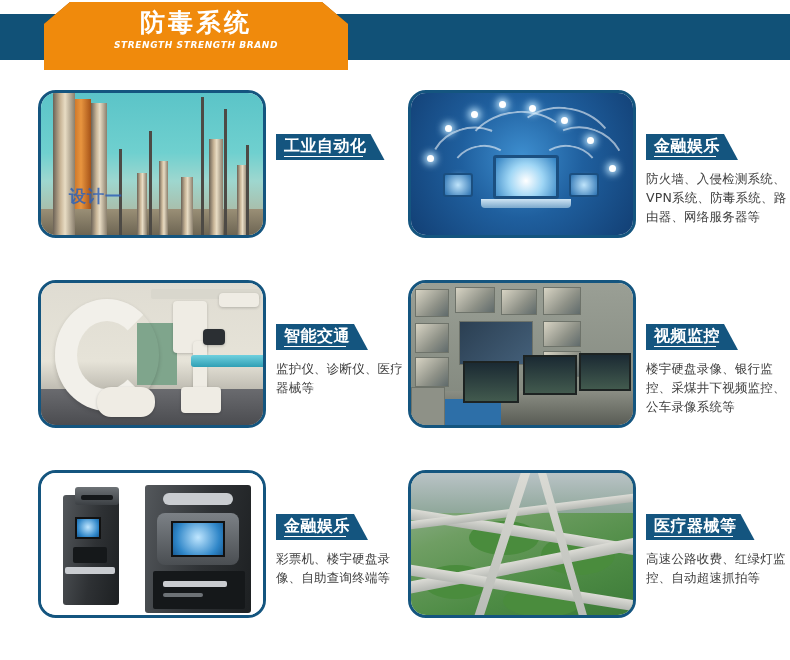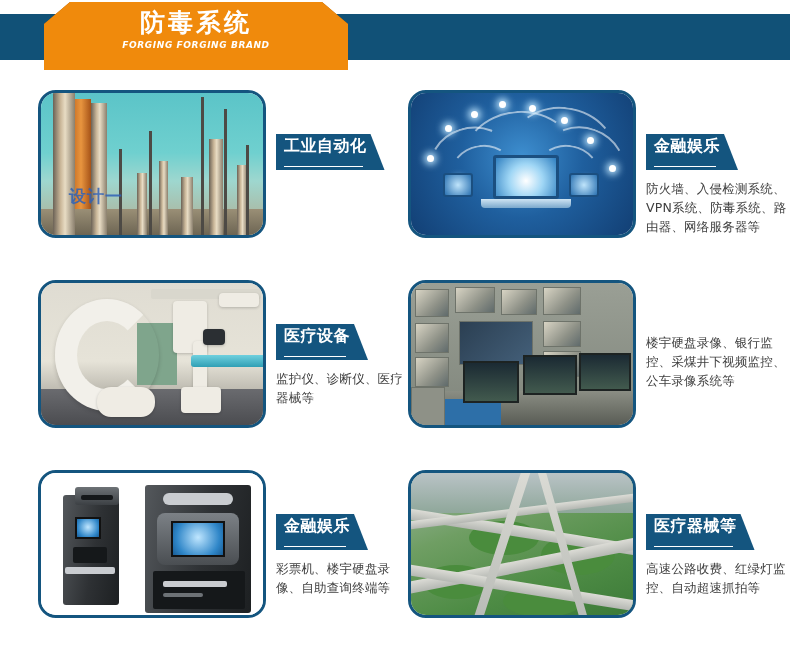--- a/index.html
+++ b/index.html
@@ -115,21 +115,21 @@
 
   .badge {
     position: relative;
     display: inline-block;
     background: #14557f;
     color: #ffffff;
     font-size: 16px;
     font-weight: bold;
     letter-spacing: 0.5px;
     line-height: 22px;
-    height: 36px;
+    height: 26px;
     padding: 1px 18px 16px 8px;
     clip-path: polygon(0 0, calc(100% - 14px) 0, 100% 100%, 0 100%);
     white-space: nowrap;
   }
   .badge-underline {
     position: absolute;
     left: 8px; bottom: 3px;
     height: 1px;
     background: #ffffff;
     width: calc(100% - 30px);
@@ -276,21 +276,21 @@
 </head>
 <body>
 
 <div class="header">
   <div class="header-band"></div>
   <div class="header-tail-left"></div>
   <div class="notch-left"></div>
   <div class="notch-right"></div>
   <div class="header-plate"></div>
   <div class="header-title">防毒系统</div>
-  <div class="header-sub">FORGING FORGING BRAND</div>
+  <div class="header-sub">STRENGTH STRENGTH BRAND</div>
 </div>
 
 <div class="grid">
 
   <div class="cell left" style="top:18px;">
     <div class="thumb">
       <div class="thumb-inner ph-refinery">
         <div class="ref-ground"></div>
         <div class="ref-orange"></div>
         <div class="ref-tower" style="left:12px;  width:22px; height:148px;"></div>
@@ -361,21 +361,21 @@
         <div class="med-box" style="left:140px; top:104px; width:40px; height:26px;"></div>
         <div class="med-box" style="left:178px; top:10px; width:40px; height:14px;"></div>
         <div class="med-box" style="left:162px; top:46px; width:22px; height:16px; background:#2b2f33;"></div>
         <div class="med-table"></div>
         <div class="med-carm"></div>
         <div class="med-box" style="left:56px; top:104px; width:58px; height:30px; border-radius:14px;"></div>
       </div>
     </div>
     <div class="info">
       <div class="badge">
-        <span>医疗设备</span>
+        <span>智能交通</span>
         <span class="badge-underline"></span>
       </div>
       <div class="desc">监护仪、诊断仪、医疗器械等</div>
     </div>
   </div>
 
   <div class="cell right" style="top:208px;">
     <div class="thumb">
       <div class="thumb-inner ph-cctv">
         <div class="cc-mon" style="left:4px;   top:6px;  width:34px; height:28px;"></div>
@@ -389,20 +389,24 @@
         <div class="cc-mon" style="left:48px;  top:38px; width:74px; height:44px; background:linear-gradient(135deg,#2b3f52,#44607a);"></div>
         <div class="cc-desk"></div>
         <div class="cc-blue"></div>
         <div class="cc-screen" style="left:52px;  top:78px;  width:56px; height:42px;"></div>
         <div class="cc-screen" style="left:112px; top:72px;  width:54px; height:40px;"></div>
         <div class="cc-screen" style="left:168px; top:70px;  width:52px; height:38px;"></div>
         <div class="cc-mon" style="left:0px; top:104px; width:34px; height:44px; background:#8e9187;"></div>
       </div>
     </div>
     <div class="info wide">
+      <div class="badge">
+        <span>视频监控</span>
+        <span class="badge-underline"></span>
+      </div>
       <div class="desc">楼宇硬盘录像、银行监控、采煤井下视频监控、公车录像系统等</div>
     </div>
   </div>
 
   <div class="cell left" style="top:398px;justify-content:flex-end;">
     <div class="thumb">
       <div class="thumb-inner ph-atm">
 
         <div class="atm-body" style="left:22px; top:22px; width:56px; height:110px;"></div>
         <div class="atm-body" style="left:34px; top:14px; width:44px; height:18px; background:linear-gradient(#6d7276,#3c4044);"></div>

